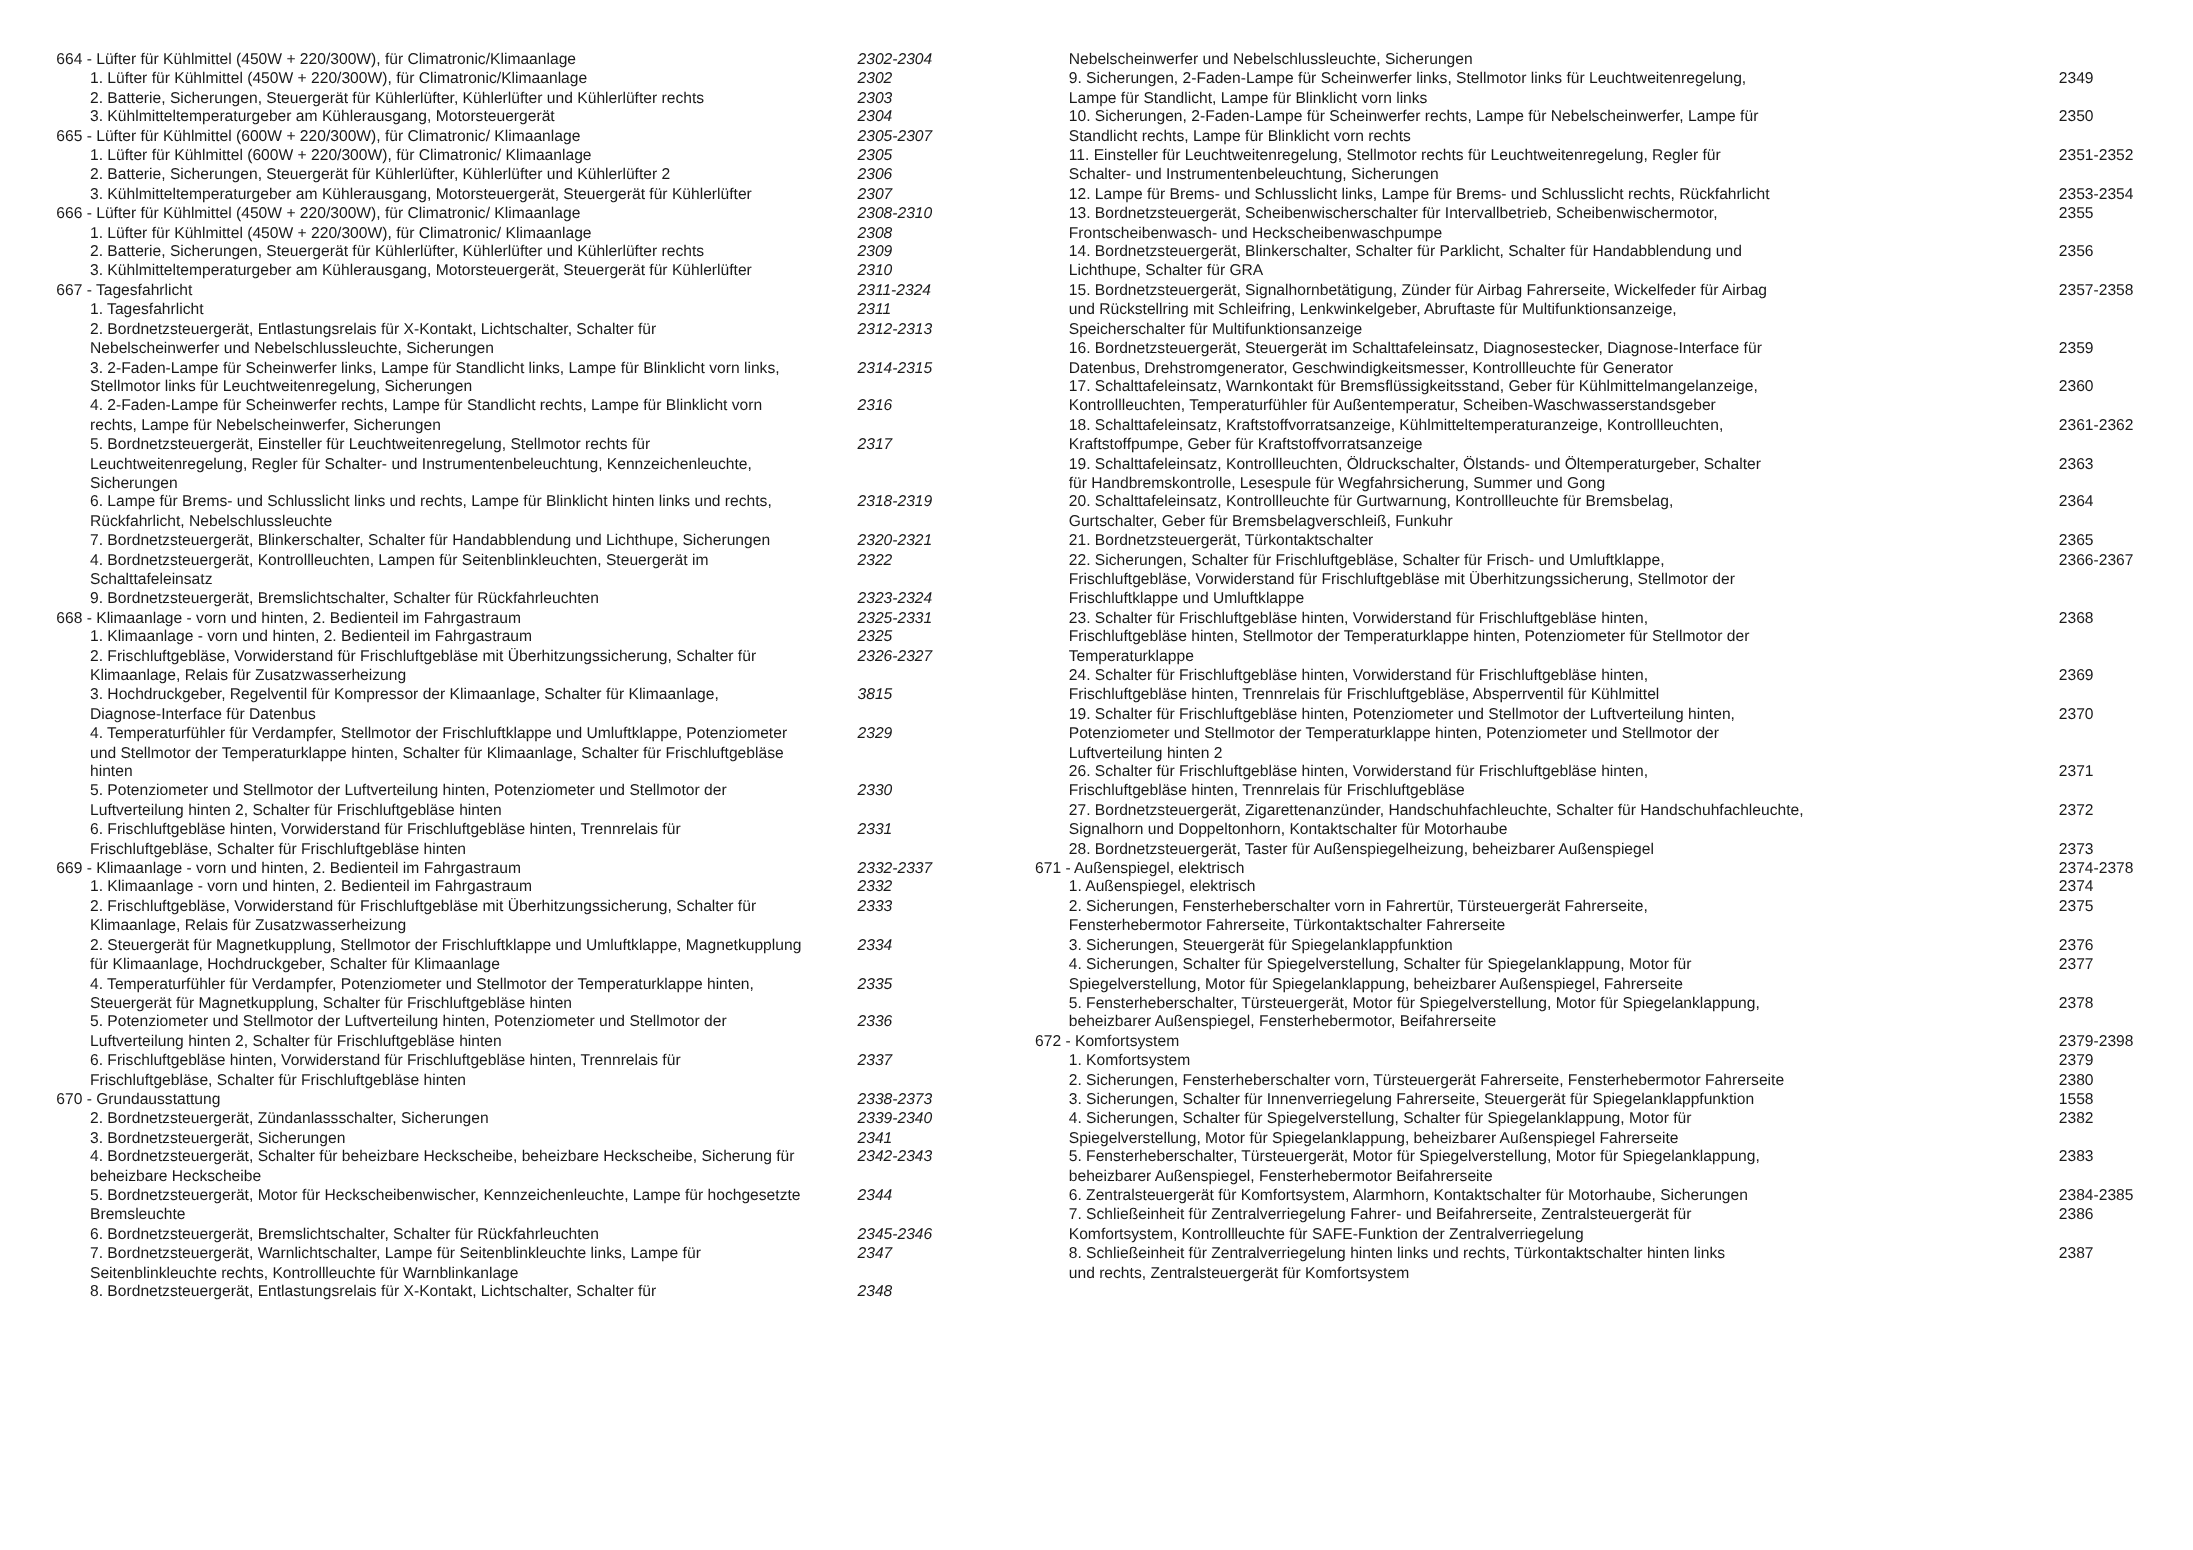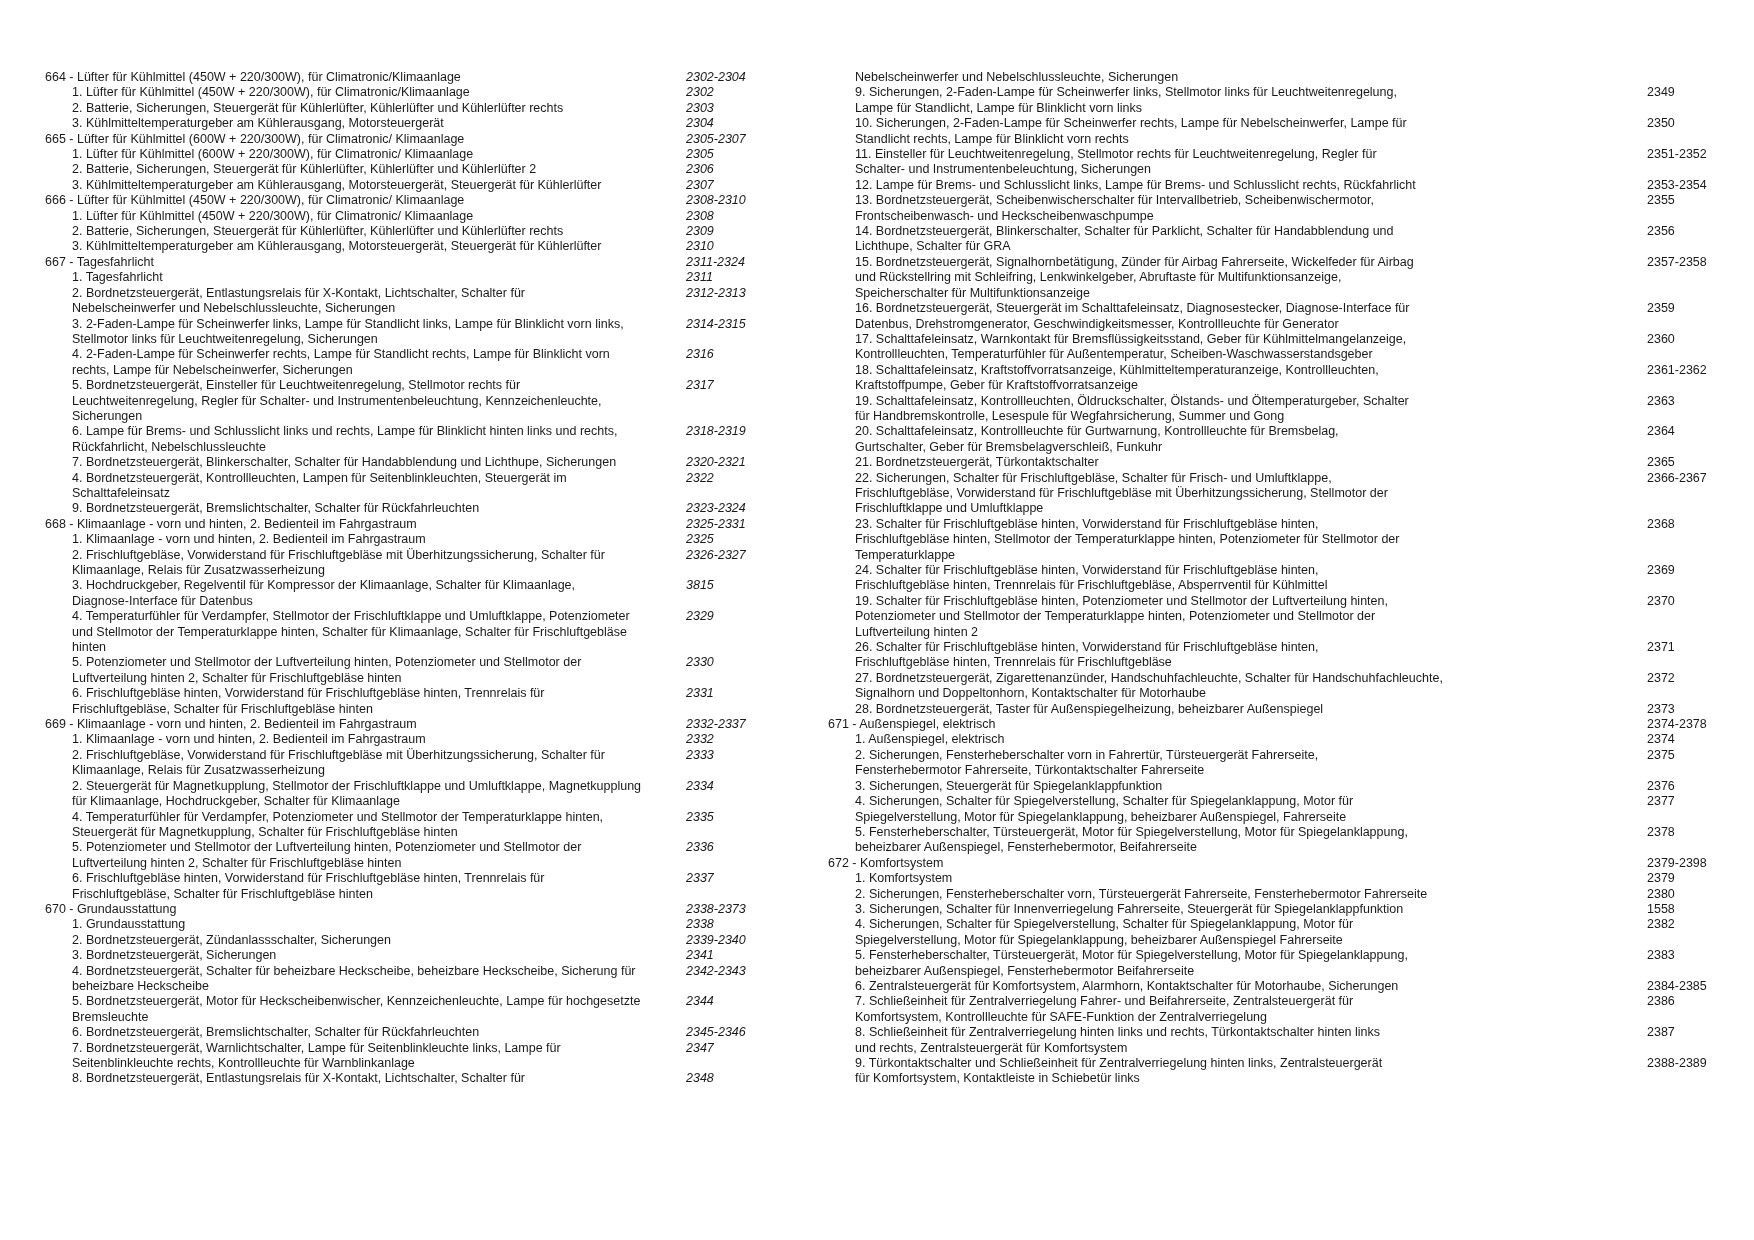--- a/index.html
+++ b/index.html
@@ -7,21 +7,21 @@
   body {
     width: 1754px;
     height: 1240px;
     position: relative;
     overflow: hidden;
     font-family: "Liberation Sans", sans-serif;
     font-size: 12.5px;
     line-height: 15.4px;
     color: #1a1a1a;
   }
-  .column { position: absolute; top: 70px; }
+  .column { position: absolute; top: 40px; }
   .col-left  { left: 45px;  width: 760px; }
   .col-right { left: 828px; width: 926px; }
   .entry { position: relative; }
   .entry .text { display: block; white-space: pre-line; }
   .entry.sub .text,
   .entry.cont .text { margin-left: 27px; }
   .entry .pages { position: absolute; top: 0; white-space: nowrap; }
   .col-left  .pages { left: 641px; font-style: italic; }
   .col-right .pages { left: 819px; }
 </style>
@@ -189,24 +189,20 @@
     <div class="entry sub">
       <span class="text">6. Frischluftgebläse hinten, Vorwiderstand für Frischluftgebläse hinten, Trennrelais für
 Frischluftgebläse, Schalter für Frischluftgebläse hinten</span>
       <span class="pages">2337</span>
     </div>
     <div class="entry section">
       <span class="text">670 - Grundausstattung</span>
       <span class="pages">2338-2373</span>
     </div>
     <div class="entry sub">
-      <span class="text">1. Grundausstattung</span>
-      <span class="pages">2338</span>
-    </div>
-    <div class="entry sub">
       <span class="text">2. Bordnetzsteuergerät, Zündanlassschalter, Sicherungen</span>
       <span class="pages">2339-2340</span>
     </div>
     <div class="entry sub">
       <span class="text">3. Bordnetzsteuergerät, Sicherungen</span>
       <span class="pages">2341</span>
     </div>
     <div class="entry sub">
       <span class="text">4. Bordnetzsteuergerät, Schalter für beheizbare Heckscheibe, beheizbare Heckscheibe, Sicherung für
 beheizbare Heckscheibe</span>
@@ -396,18 +392,13 @@
     <div class="entry sub">
       <span class="text">7. Schließeinheit für Zentralverriegelung Fahrer- und Beifahrerseite, Zentralsteuergerät für
 Komfortsystem, Kontrollleuchte für SAFE-Funktion der Zentralverriegelung</span>
       <span class="pages">2386</span>
     </div>
     <div class="entry sub">
       <span class="text">8. Schließeinheit für Zentralverriegelung hinten links und rechts, Türkontaktschalter hinten links
 und rechts, Zentralsteuergerät für Komfortsystem</span>
       <span class="pages">2387</span>
     </div>
-    <div class="entry sub">
-      <span class="text">9. Türkontaktschalter und Schließeinheit für Zentralverriegelung hinten links, Zentralsteuergerät
-für Komfortsystem, Kontaktleiste in Schiebetür links</span>
-      <span class="pages">2388-2389</span>
-    </div>
   </div>
 
 </body></html>

